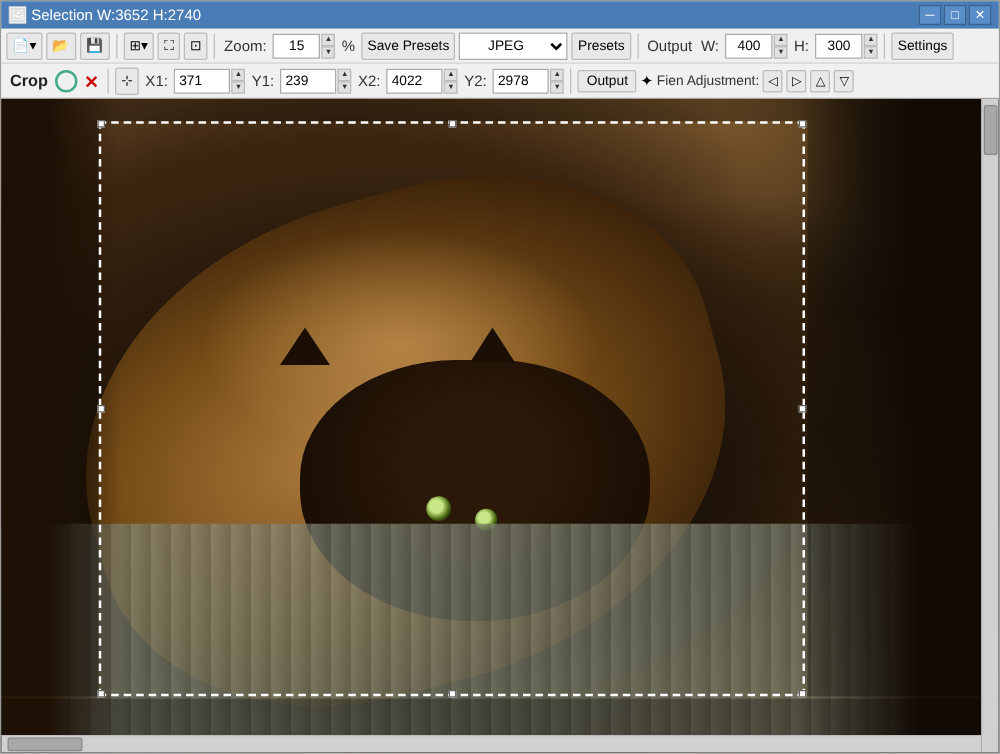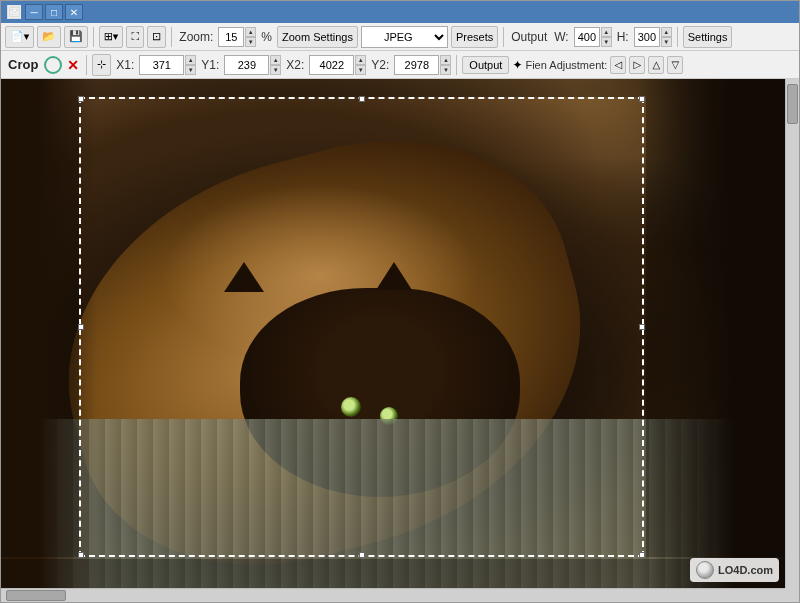--- a/index.html
+++ b/index.html
@@ -77,21 +77,21 @@
       cursor: pointer;
       font-size: 11px;
       display: flex;
       align-items: center;
       gap: 2px;
     }
     .tb-sep { width: 1px; height: 20px; background: #bbb; margin: 0 2px; }
     .tb-label { font-size: 12px; color: #333; padding: 0 2px; }
     .tb-input {
       height: 20px;
-      width: 26px;
+      width: 38px;
       border: 1px solid #aaa;
       padding: 0 3px;
       font-size: 11px;
       text-align: center;
       background: white;
     }
     .tb-select {
       height: 22px;
       border: 1px solid #aaa;
       font-size: 11px;
@@ -130,21 +130,20 @@
       font-weight: bold;
       cursor: pointer;
       padding: 0 2px;
     }
     .coord-input {
       height: 20px;
       width: 45px;
       border: 1px solid #aaa;
       padding: 0 3px;
       font-size: 11px;
-      text-align: center;
       background: white;
     }
     .distort-btn {
       padding: 2px 6px;
       background: #e8e8e8;
       border: 1px solid #bbb;
       border-radius: 2px;
       cursor: pointer;
       font-size: 11px;
     }
@@ -450,20 +449,21 @@
       color: #333;
     }
   </style>
 </head>
 <body>
 
 <div class="window">
 
   <div class="title-bar">
     <span class="title-bar-icon">🖼</span>
+    <span class="title-bar-text">Selection  W:3652 H:2740</span>
     <div class="title-bar-controls">
       <div class="title-btn">─</div>
       <div class="title-btn">□</div>
       <div class="title-btn close">✕</div>
     </div>
   </div>
 
   <div class="toolbar1">
 
     <div class="tb-btn">📄▾</div>
@@ -476,21 +476,21 @@
     <div class="tb-sep"></div>
     <span class="tb-label">Zoom:</span>
     <div class="input-spin-wrap">
       <input class="tb-input" value="15" style="">
       <div class="spin-arrows">
         <div class="spin-up">▲</div>
         <div class="spin-dn">▼</div>
       </div>
     </div>
     <span class="tb-label">%</span>
-    <div class="tb-btn">Zoom Settings</div>
+    <div class="tb-btn">Save Presets</div>
     <select class="tb-select">
       <option>JPEG</option>
       <option>PNG</option>
       <option>GIF</option>
     </select>
     <div class="tb-btn">Presets</div>
     <div class="tb-sep"></div>
     <span class="tb-label">Output</span>
     <span class="tb-label">W:</span>
     <div class="input-spin-wrap">
@@ -593,19 +593,15 @@
     </div>
 
     <div class="scrollbar-v">
       <div class="scrollbar-thumb-v"></div>
     </div>
     <div class="scrollbar-h">
       <div class="scrollbar-thumb-h"></div>
     </div>
     <div class="scrollbar-corner"></div>
 
-    <div class="watermark">
-      <span class="watermark-logo"></span>
-      <span>LO4D.com</span>
-    </div>
   </div>
 
 </div>
 
 </body></html>

